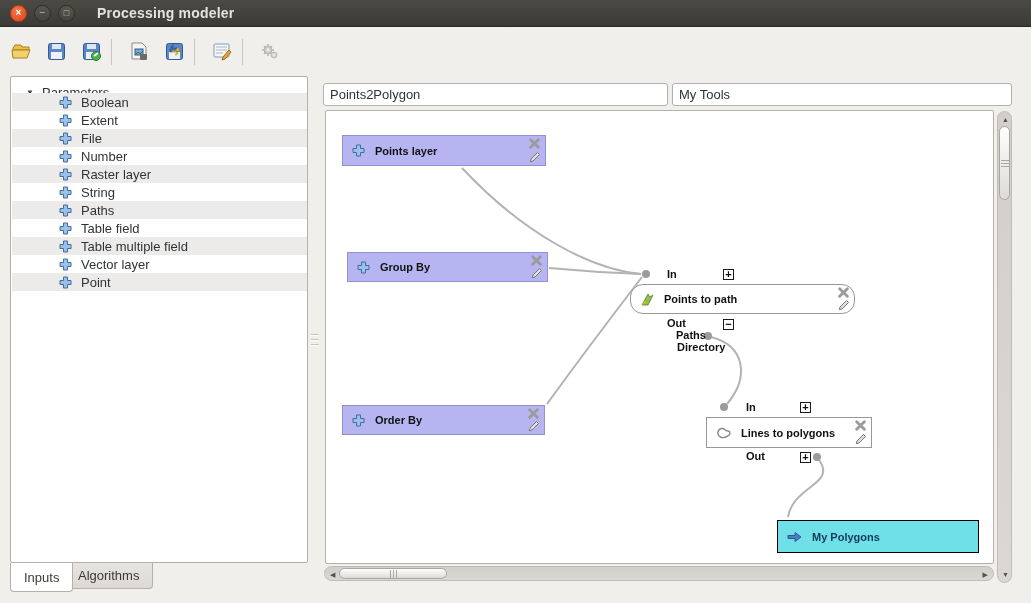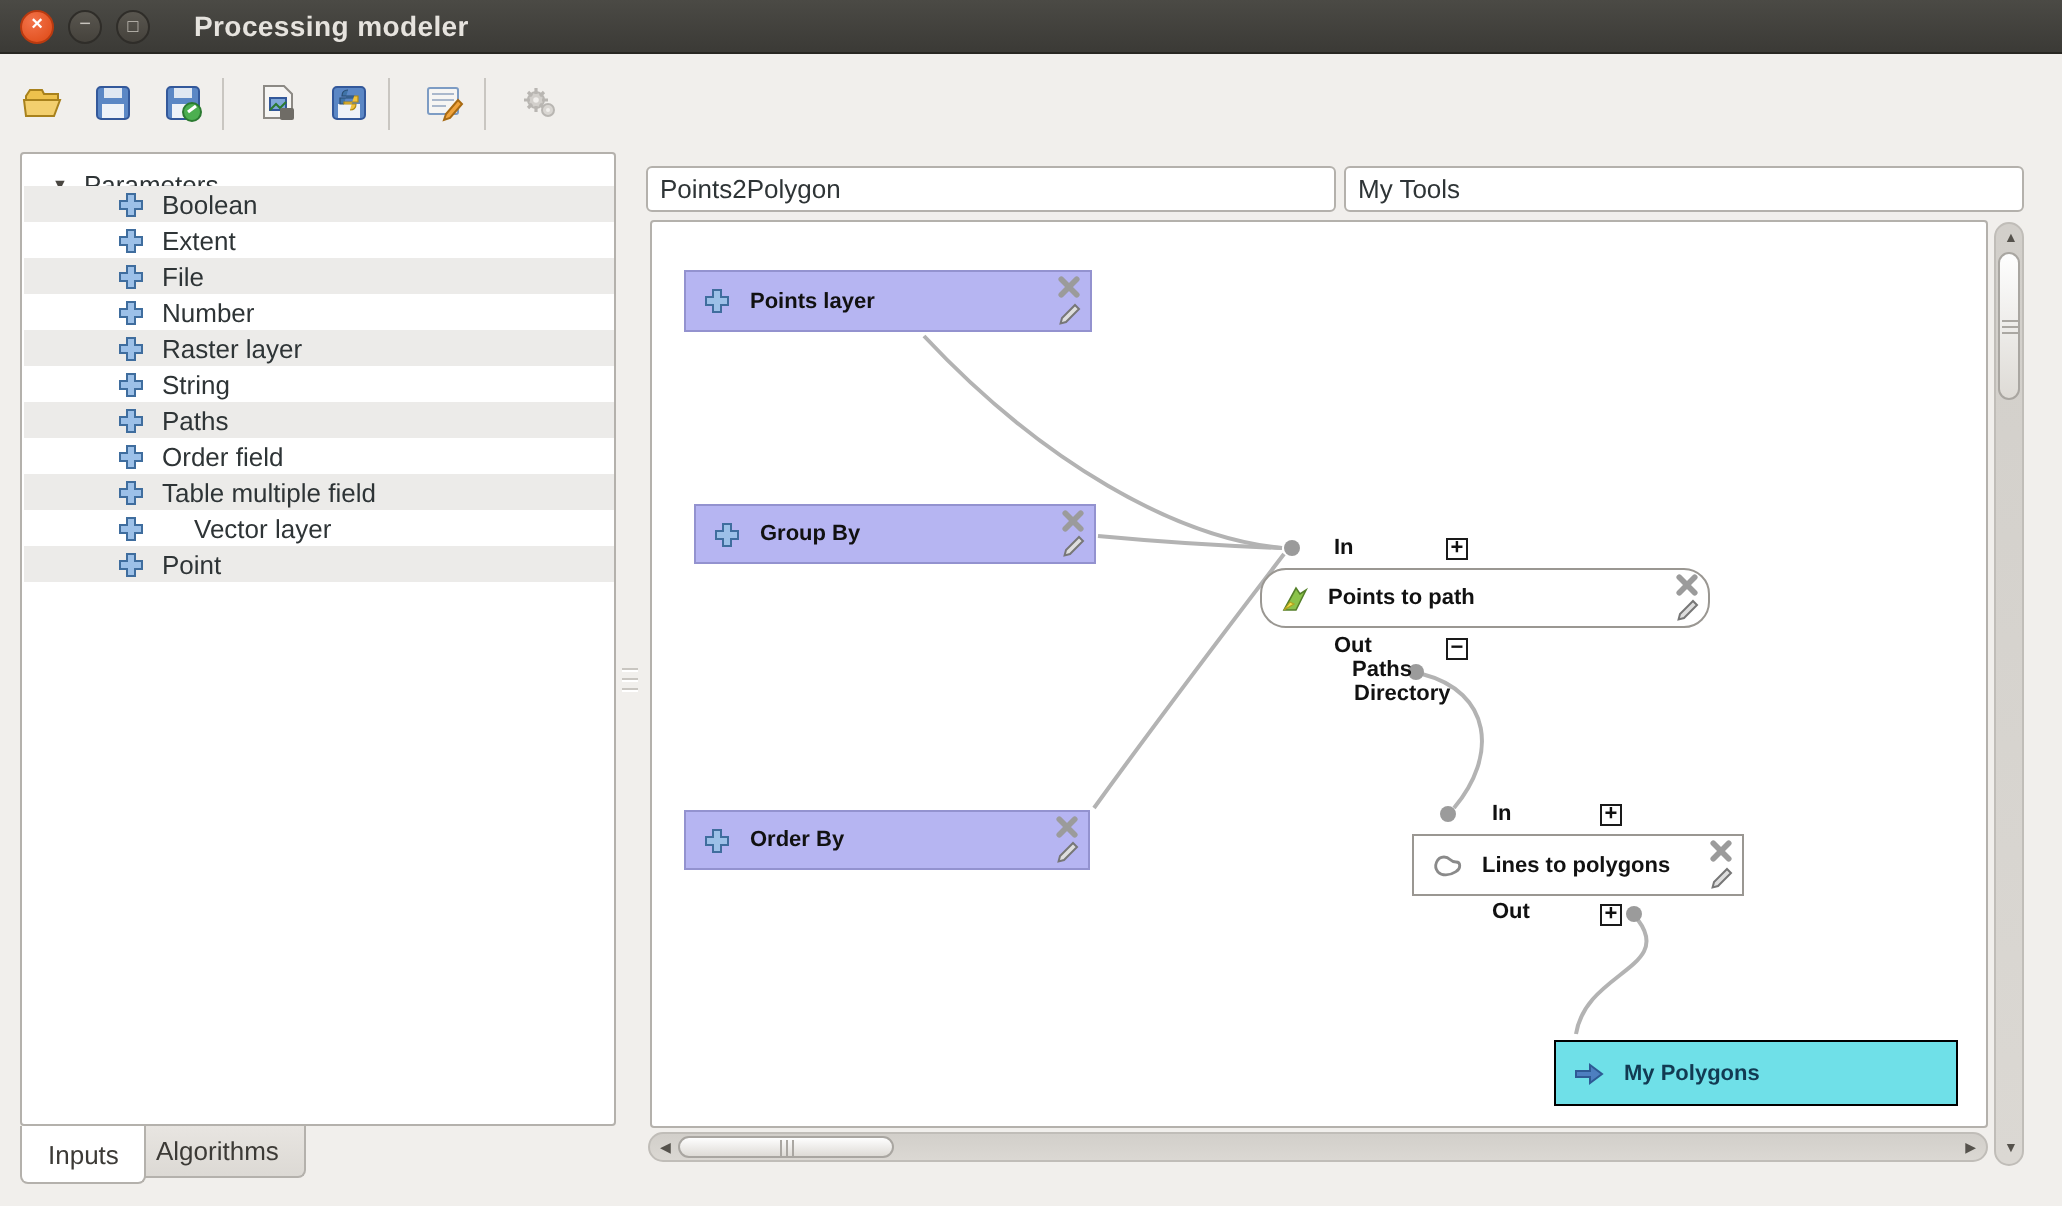--- a/index.html
+++ b/index.html
@@ -208,29 +208,29 @@
     <div class="tree-row striped" style="top: 124px;">
       <span class="plus-icon"><svg width="13" height="13" viewBox="0 0 13 13">
           <path d="M4.5 1h4v3.5H12v4H8.5V12h-4V8.5H1v-4h3.5z" fill="#9cc0e8" stroke="#3f6d9e"></path>
         </svg></span>
       <span class="tree-item-label">Paths</span>
     </div>
     <div class="tree-row" style="top: 142px;">
       <span class="plus-icon"><svg width="13" height="13" viewBox="0 0 13 13">
           <path d="M4.5 1h4v3.5H12v4H8.5V12h-4V8.5H1v-4h3.5z" fill="#9cc0e8" stroke="#3f6d9e"></path>
         </svg></span>
-      <span class="tree-item-label">Order field</span>
+      <span class="tree-item-label">Table field</span>
     </div>
     <div class="tree-row striped" style="top: 160px;">
       <span class="plus-icon"><svg width="13" height="13" viewBox="0 0 13 13">
           <path d="M4.5 1h4v3.5H12v4H8.5V12h-4V8.5H1v-4h3.5z" fill="#9cc0e8" stroke="#3f6d9e"></path>
         </svg></span>
       <span class="tree-item-label">Table multiple field</span>
     </div>
-    <div class="tree-row" style="top: 178px; gap: 16px;">
+    <div class="tree-row" style="top: 178px;">
       <span class="plus-icon"><svg width="13" height="13" viewBox="0 0 13 13">
           <path d="M4.5 1h4v3.5H12v4H8.5V12h-4V8.5H1v-4h3.5z" fill="#9cc0e8" stroke="#3f6d9e"></path>
         </svg></span>
       <span class="tree-item-label">Vector layer</span>
     </div>
     <div class="tree-row striped" style="top: 196px;">
       <span class="plus-icon"><svg width="13" height="13" viewBox="0 0 13 13">
           <path d="M4.5 1h4v3.5H12v4H8.5V12h-4V8.5H1v-4h3.5z" fill="#9cc0e8" stroke="#3f6d9e"></path>
         </svg></span>
       <span class="tree-item-label">Point</span>

